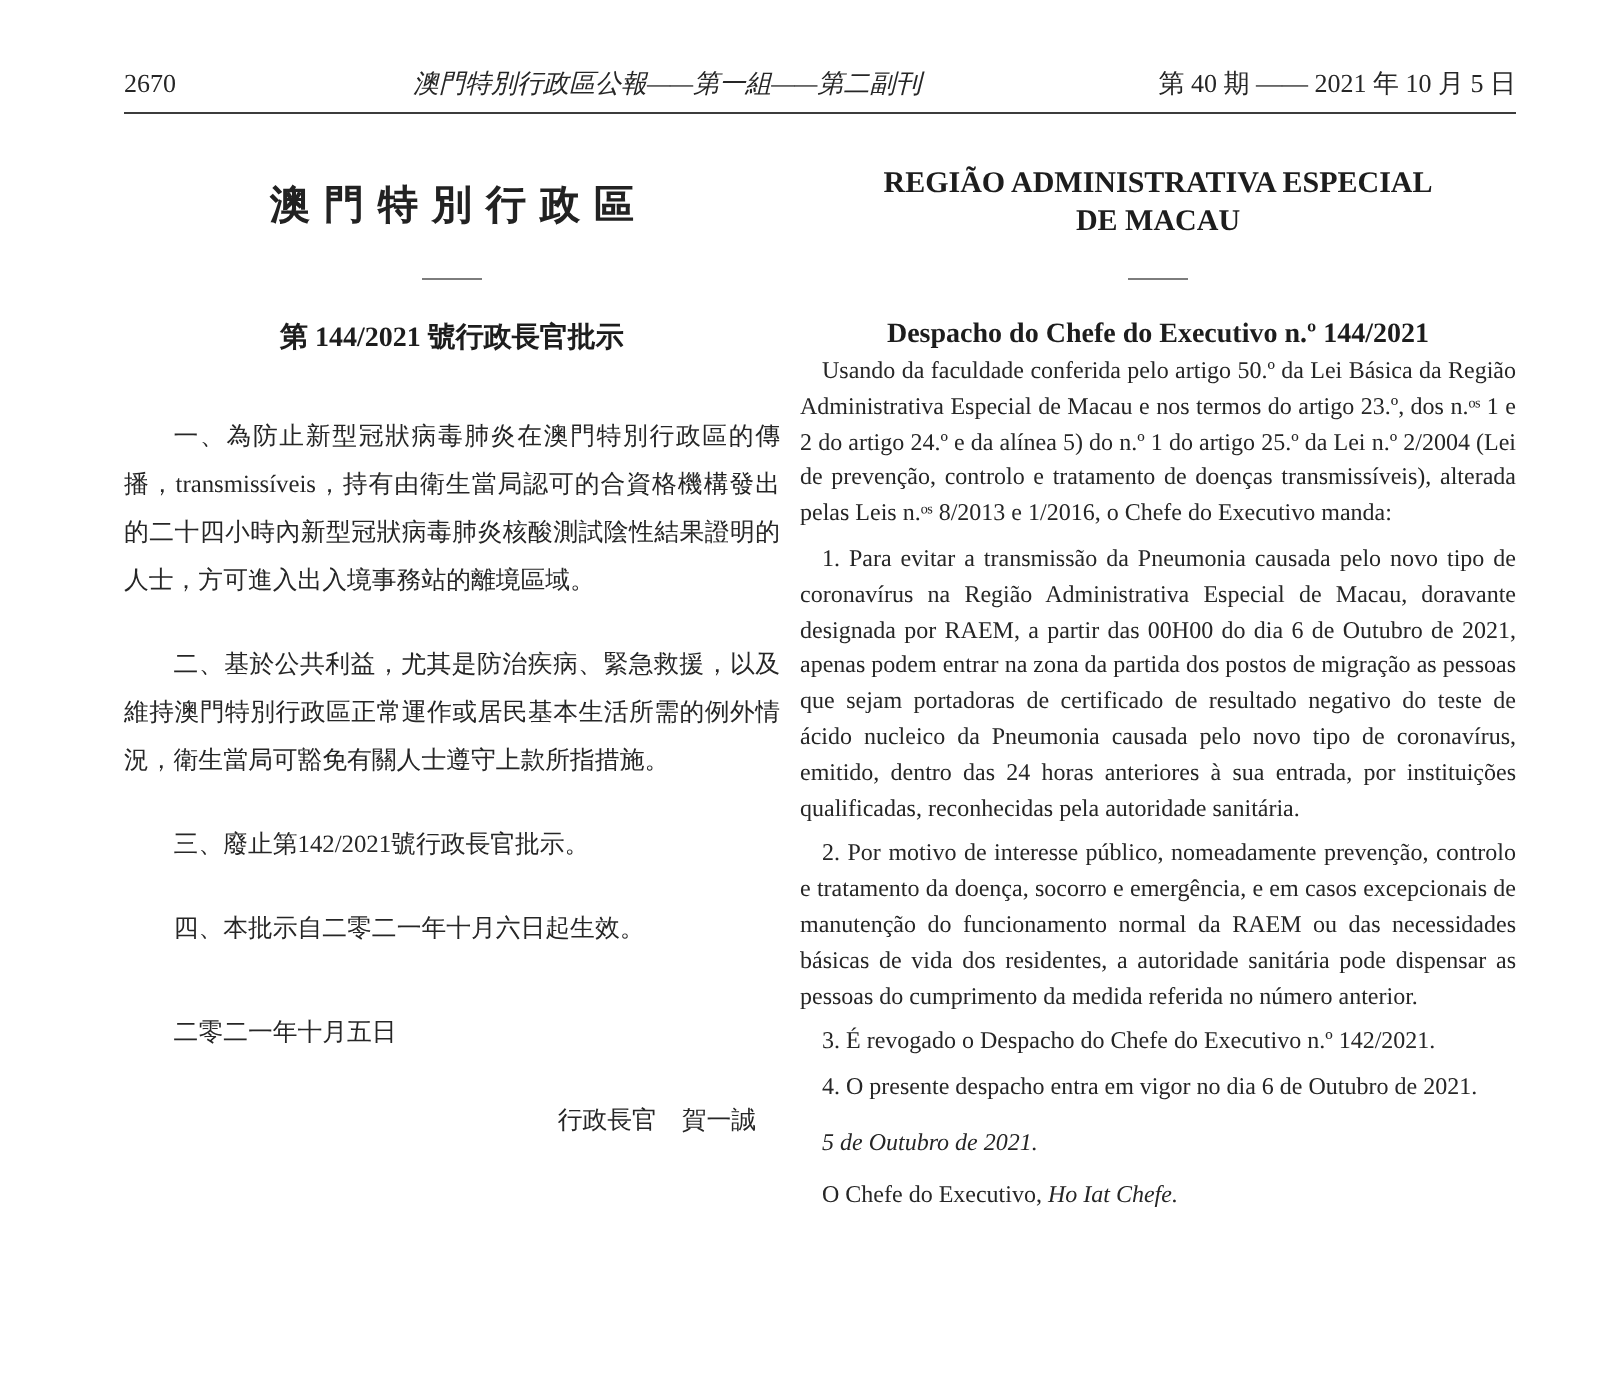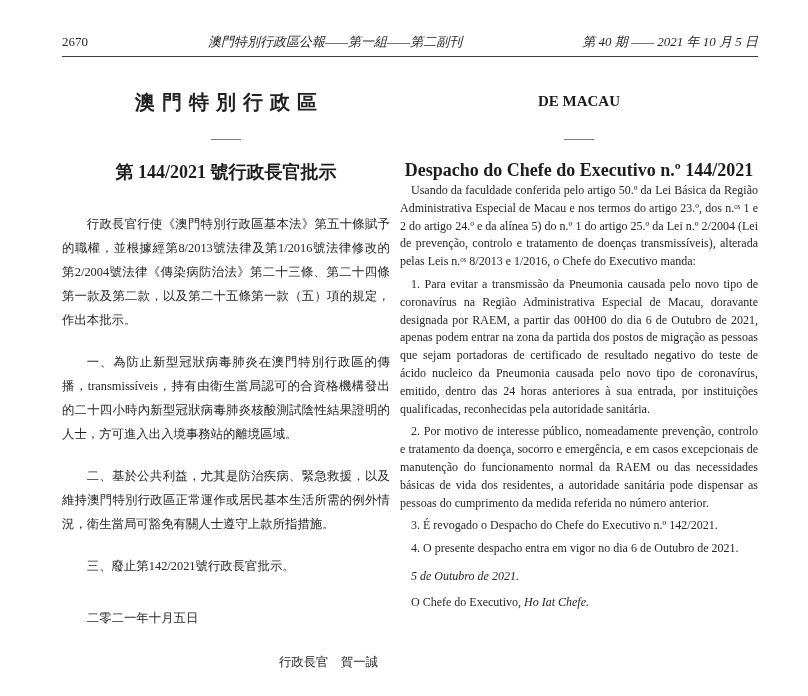--- a/index.html
+++ b/index.html
@@ -11,21 +11,21 @@
   .page { padding: 34px 50px 0 62px; }
 
   
   .running-header {
     display: flex; align-items: baseline;
     font-size: 13px; line-height: 15px;
     margin-bottom: 7px;
   }
   .running-header .pnum { flex: 0 0 auto; font-style: normal; }
   .running-header .htitle { flex: 1 1 auto; text-align: center; font-style: italic; }
-  .running-header .hdate { flex: 0 0 auto; font-style: italic; }
+  .running-header .hdate { flex: 0 0 auto; }
   .header-rule { height: 1px; background: #3c3c3c; }
 
   
   .columns {
     display: grid;
     grid-template-columns: 328px 358px;
     column-gap: 10px;
     margin-top: 16px;
   }
 
@@ -46,21 +46,21 @@
   .pt-region-title .line { display: block; }
 
   .short-rule {
     width: 30px; height: 1px; background: #7d7d7d;
     margin: 8px auto 0 auto;
   }
 
   .section-title {
     margin: 20px 0 0 0;
     text-align: center;
-    font-size: 18px; font-weight: 700; color: #1d1d1d;
+    font-size: 14px; font-weight: 700; color: #1d1d1d;
   }
 
   
   .zh-body {
     margin-top: 28px;
     font-size: 12.4px; line-height: 24px;
     text-align: justify;
   }
   .zh-body p { margin: 0 0 18px 0; text-indent: 2em; }
   .zh-body p.zh-date { margin-top: 28px; }
@@ -94,32 +94,33 @@
 
   <main class="columns">
 
     <section class="col col-zh">
       <div class="title-block">
         <div class="zh-region-title">澳門特別行政區</div>
       </div>
       <div class="short-rule"></div>
       <h2 class="section-title">第 144/2021 號行政長官批示</h2>
       <div class="zh-body">
-        <p>行政長官行使《澳門特別行政區基本法》第五十條賦予的職權，並根據經第8/2013號法律及第1/2016號法律修改的第2/2004號法律《傳染病防治法》第二十三條、第二十四條第一款及第二款，以及第二十五條第一款（五）項的規定，作出本批示。</p>
         <p>一、為防止新型冠狀病毒肺炎在澳門特別行政區的傳播，transmissíveis，持有由衛生當局認可的合資格機構發出的二十四小時內新型冠狀病毒肺炎核酸測試陰性結果證明的人士，方可進入出入境事務站的離境區域。</p>
         <p>二、基於公共利益，尤其是防治疾病、緊急救援，以及維持澳門特別行政區正常運作或居民基本生活所需的例外情況，衛生當局可豁免有關人士遵守上款所指措施。</p>
         <p>三、廢止第142/2021號行政長官批示。</p>
+        <p>四、本批示自二零二一年十月六日起生效。</p>
         <p class="zh-date">二零二一年十月五日</p>
         <p class="zh-sig">行政長官　賀一誠</p>
       </div>
     </section>
 
     <section class="col col-pt">
       <div class="title-block">
         <div class="pt-region-title">
+          <span class="line">REGIÃO ADMINISTRATIVA ESPECIAL</span>
           <span class="line">DE MACAU</span>
         </div>
       </div>
       <div class="short-rule"></div>
       <h2 class="section-title">Despacho do Chefe do Executivo n.º 144/2021</h2>
       <div class="pt-body">
         <p>Usando da faculdade conferida pelo artigo 50.º da Lei Básica da Região Administrativa Especial de Macau e nos termos do artigo 23.º, dos n.ᵒˢ 1 e 2 do artigo 24.º e da alínea 5) do n.º 1 do artigo 25.º da Lei n.º 2/2004 (Lei de prevenção, controlo e tratamento de doenças transmissíveis), alterada pelas Leis n.ᵒˢ 8/2013 e 1/2016, o Chefe do Executivo manda:</p>
         <p>1. Para evitar a transmissão da Pneumonia causada pelo novo tipo de coronavírus na Região Administrativa Especial de Macau, doravante designada por RAEM, a partir das 00H00 do dia 6 de Outubro de 2021, apenas podem entrar na zona da partida dos postos de migração as pessoas que sejam portadoras de certificado de resultado negativo do teste de ácido nucleico da Pneumonia causada pelo novo tipo de coronavírus, emitido, dentro das 24 horas anteriores à sua entrada, por instituições qualificadas, reconhecidas pela autoridade sanitária.</p>
         <p>2. Por motivo de interesse público, nomeadamente prevenção, controlo e tratamento da doença, socorro e emergência, e em casos excepcionais de manutenção do funcionamento normal da RAEM ou das necessidades básicas de vida dos residentes, a autoridade sanitária pode dispensar as pessoas do cumprimento da medida referida no número anterior.</p>
         <p>3. É revogado o Despacho do Chefe do Executivo n.º 142/2021.</p>

